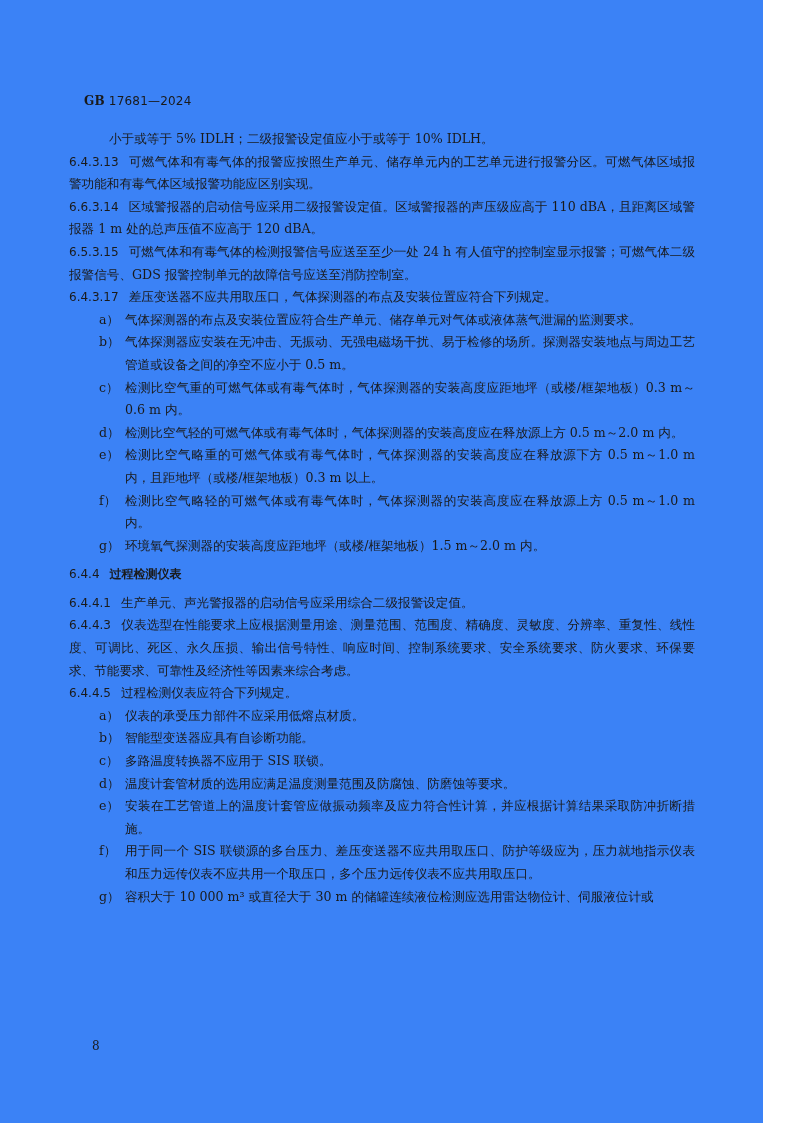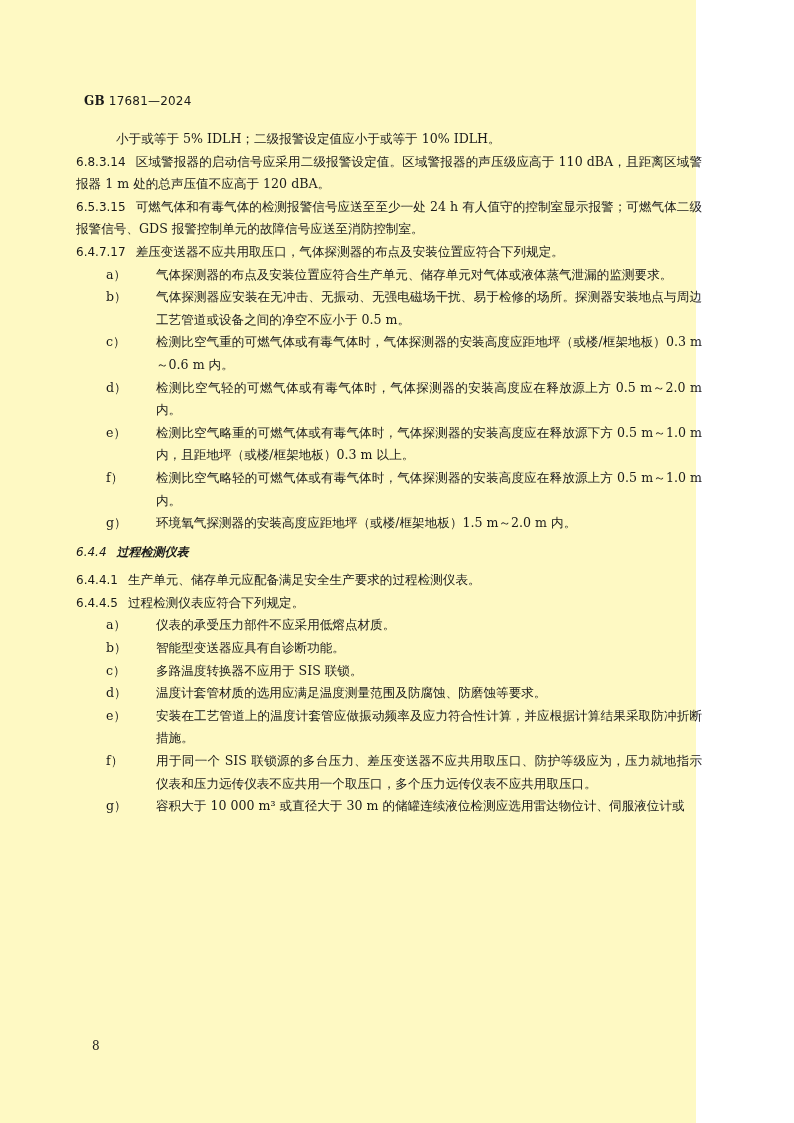--- a/index.html
+++ b/index.html
@@ -1,45 +1,46 @@
 <!DOCTYPE html>
 <html><head>
 <meta charset="utf-8">
 <style>
   html, body { margin: 0; padding: 0; background: #ffffff; }
   body { width: 794px; height: 1123px; position: relative; overflow: hidden; color: #1a1a1a; font-family: "DejaVu Serif", "Liberation Serif", serif; }
-  .page { position: absolute; left: 0; top: 0; width: 696px; height: 1123px; background: #fef9c3; }
+  .page { position: absolute; left: 0; top: 0; width: 763px; height: 1123px; background: #3b82f6; }
   .header { position: absolute; left: 84px; top: 94px; font-size: 12px; font-family: "DejaVu Sans", "Liberation Sans", sans-serif; letter-spacing: 0.2px; }
   .header .gb { font-family: "DejaVu Serif", "Liberation Serif", serif; font-weight: bold; }
-  .body { position: absolute; left: 76px; top: 128px; width: 626px; font-size: 12.6px; line-height: 22.6px; }
+  .body { position: absolute; left: 69px; top: 128px; width: 626px; font-size: 12.6px; line-height: 22.6px; }
   .p { margin: 0; text-align: justify; }
   .num { font-family: "DejaVu Sans", "Liberation Sans", sans-serif; font-size: 12px; margin-right: 10px; }
   .indent-cont { padding-left: 40px; }
   .item { display: flex; margin: 0; }
   .item .lbl { width: 26px; flex: none; padding-left: 30px; }
-  .item .txt { flex: 1; text-align: justify; margin-left: 24px; }
-  .section { margin-top: 6px; margin-bottom: 6px; font-family: "DejaVu Sans", "Liberation Sans", sans-serif; font-size: 12px; font-weight: bold; font-style: italic; }
+  .item .txt { flex: 1; text-align: justify; }
+  .section { margin-top: 6px; margin-bottom: 6px; font-family: "DejaVu Sans", "Liberation Sans", sans-serif; font-size: 12px; font-weight: bold; }
   .section .num { font-weight: normal; }
   .footer { position: absolute; left: 92px; top: 1039px; font-size: 12px; }
 </style>
 </head>
 <body>
 
 <div class="page">
   <div class="header">
     <span class="gb">GB</span>
     <span>17681—2024</span>
   </div>
 
   <div class="body">
     <p class="p indent-cont">小于或等于 5% IDLH；二级报警设定值应小于或等于 10% IDLH。</p>
 
-    <p class="p"><span class="num">6.8.3.14</span><span>区域警报器的启动信号应采用二级报警设定值。区域警报器的声压级应高于 110 dBA，且距离区域警报器 1 m 处的总声压值不应高于 120 dBA。</span></p>
+    <p class="p"><span class="num">6.4.3.13</span><span>可燃气体和有毒气体的报警应按照生产单元、储存单元内的工艺单元进行报警分区。可燃气体区域报警功能和有毒气体区域报警功能应区别实现。</span></p>
+    <p class="p"><span class="num">6.6.3.14</span><span>区域警报器的启动信号应采用二级报警设定值。区域警报器的声压级应高于 110 dBA，且距离区域警报器 1 m 处的总声压值不应高于 120 dBA。</span></p>
     <p class="p"><span class="num">6.5.3.15</span><span>可燃气体和有毒气体的检测报警信号应送至至少一处 24 h 有人值守的控制室显示报警；可燃气体二级报警信号、GDS 报警控制单元的故障信号应送至消防控制室。</span></p>
-    <p class="p"><span class="num">6.4.7.17</span><span>差压变送器不应共用取压口，气体探测器的布点及安装位置应符合下列规定。</span></p>
+    <p class="p"><span class="num">6.4.3.17</span><span>差压变送器不应共用取压口，气体探测器的布点及安装位置应符合下列规定。</span></p>
 
     <div>
       <div class="item">
           <span class="lbl">a）</span>
           <span class="txt">气体探测器的布点及安装位置应符合生产单元、储存单元对气体或液体蒸气泄漏的监测要求。</span>
         </div>
       <div class="item">
           <span class="lbl">b）</span>
           <span class="txt">气体探测器应安装在无冲击、无振动、无强电磁场干扰、易于检修的场所。探测器安装地点与周边工艺管道或设备之间的净空不应小于 0.5 m。</span>
         </div>
@@ -60,21 +61,22 @@
           <span class="txt">检测比空气略轻的可燃气体或有毒气体时，气体探测器的安装高度应在释放源上方 0.5 m～1.0 m 内。</span>
         </div>
       <div class="item">
           <span class="lbl">g）</span>
           <span class="txt">环境氧气探测器的安装高度应距地坪（或楼/框架地板）1.5 m～2.0 m 内。</span>
         </div>
     </div>
 
     <p class="p section"><span class="num">6.4.4</span><span>过程检测仪表</span></p>
 
-    <p class="p"><span class="num">6.4.4.1</span><span>生产单元、储存单元应配备满足安全生产要求的过程检测仪表。</span></p>
+    <p class="p"><span class="num">6.4.4.1</span><span>生产单元、声光警报器的启动信号应采用综合二级报警设定值。</span></p>
+    <p class="p"><span class="num">6.4.4.3</span><span>仪表选型在性能要求上应根据测量用途、测量范围、范围度、精确度、灵敏度、分辨率、重复性、线性度、可调比、死区、永久压损、输出信号特性、响应时间、控制系统要求、安全系统要求、防火要求、环保要求、节能要求、可靠性及经济性等因素来综合考虑。</span></p>
     <p class="p"><span class="num">6.4.4.5</span><span>过程检测仪表应符合下列规定。</span></p>
 
     <div>
       <div class="item">
           <span class="lbl">a）</span>
           <span class="txt">仪表的承受压力部件不应采用低熔点材质。</span>
         </div>
       <div class="item">
           <span class="lbl">b）</span>
           <span class="txt">智能型变送器应具有自诊断功能。</span>

